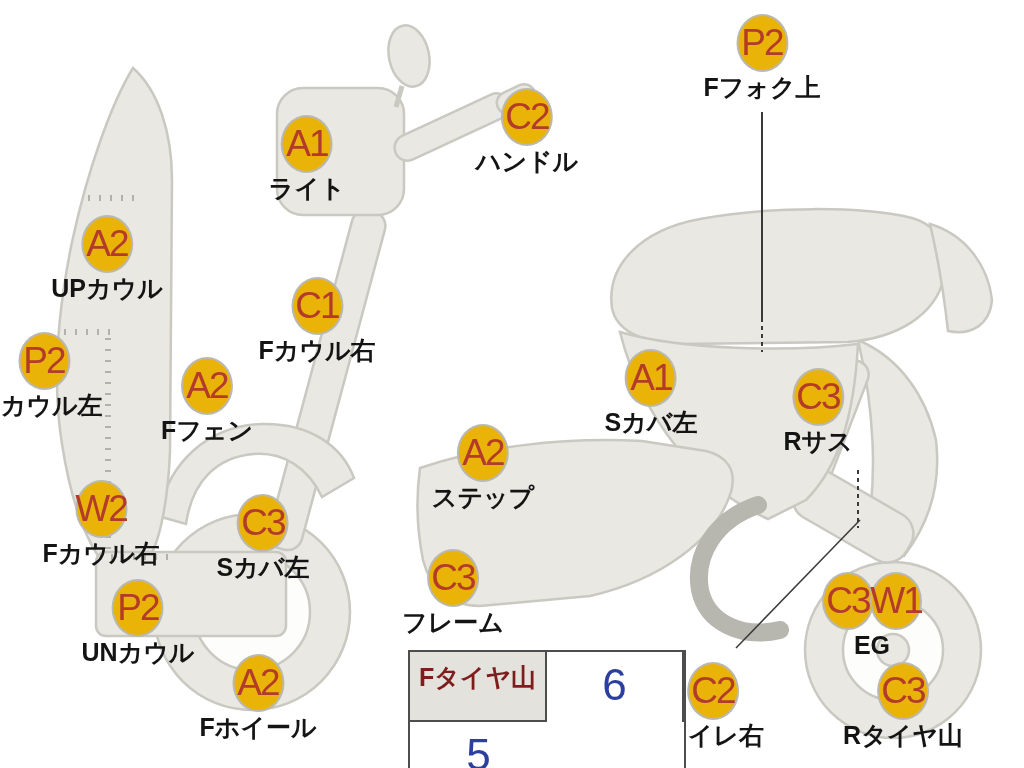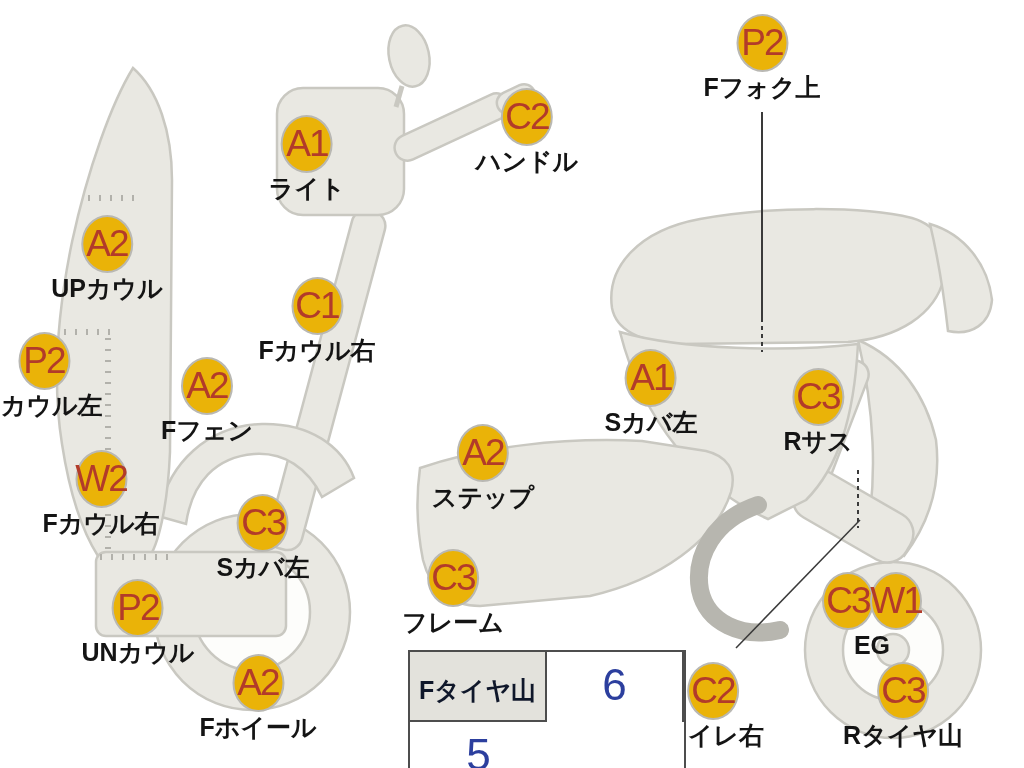--- a/index.html
+++ b/index.html
@@ -29,21 +29,21 @@
 
   .tire-table {
     position:absolute; left:408px; top:650px; width:278px; z-index:3;
     display:grid; grid-template-columns:1fr 1fr;
     border:2px solid #4d4d4d; background:#ffffff; text-align:center;
     box-sizing:border-box;
   }
   .tire-table .cell { box-sizing:border-box; }
   .tire-table .hdr {
     background:#e3e2dc; border-bottom:2px solid #4d4d4d;
-    font-size:25px; font-weight:700; color:#0f172a; padding:22px 0 7px;
+    font-size:25px; font-weight:700; color:#7f1d1d; padding:9px 0 7px;
   }
   .tire-table .val {
     font-size:44px; color:var(--value-blue, #2c3f9e); padding:8px 0 12px;
   }
   .tire-table .divider { border-right:2px solid #4d4d4d; }
 </style>
 </head>
 <body>
 
 <div class="stage">
@@ -161,21 +161,21 @@
     <span class="label">Rサス</span>
   </div>
 
   <div class="marker" style="left:483px; top:424px">
     <div class="badges">
         <span class="badge">A2</span>
       </div>
     <span class="label">ステップ</span>
   </div>
 
-  <div class="marker" style="left:101px; top:450px">
+  <div class="marker" style="left:101px; top:480px">
     <div class="badges">
         <span class="badge">W2</span>
       </div>
     <span class="label">Fカウル右</span>
   </div>
 
   <div class="marker" style="left:263px; top:494px">
     <div class="badges">
         <span class="badge">C3</span>
       </div>

